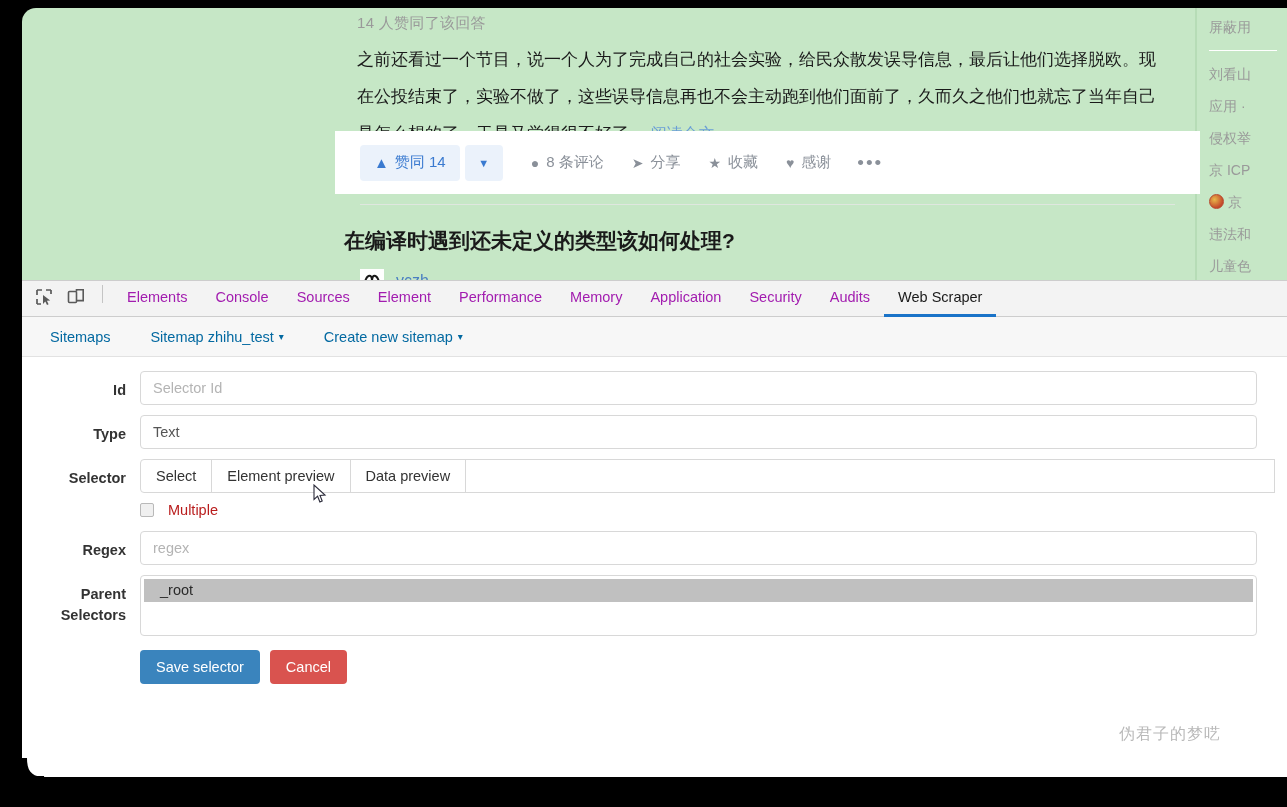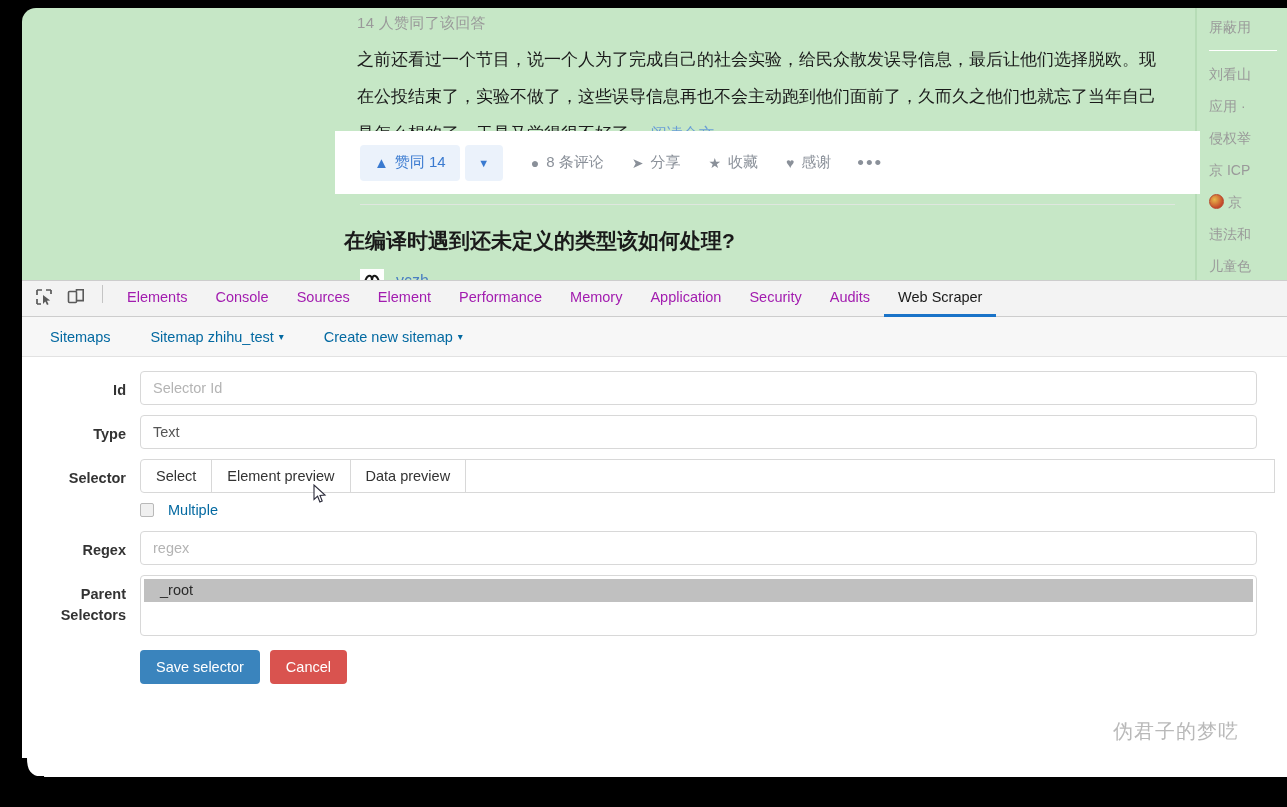--- a/index.html
+++ b/index.html
@@ -292,21 +292,21 @@
 
   .check-row { display: flex; align-items: center; padding: 9px 0 9px 0; }
   .cbox {
     width: 14px; height: 14px;
     border: 1px solid #b9b9b9;
     background: #f0f0f0;
     border-radius: 2px;
     cursor: pointer;
   }
   .check-label {
-    font-size: 14.5px; color: #0369a1;
+    font-size: 14.5px; color: #b91c1c;
     margin-left: 14px;
   }
 
   .f-multilist {
     width: 1117px;
     height: 61px;
     border: 1px solid #d8d8d8;
     border-radius: 4px;
     background: #fff;
     padding: 3px 3px;
@@ -337,23 +337,23 @@
   #cursor {
     position: absolute;
     left: 313px; top: 484px;
     width: 14px; height: 20px;
     pointer-events: none;
   }
 
   
   #watermark {
     position: absolute;
-    right: 48px; bottom: 32px;
+    right: 66px; bottom: 32px;
     color: #b9b9b9;
-    font-size: 20px;
+    font-size: 16px;
     letter-spacing: 1px;
     font-family: "DejaVu Sans", sans-serif;
   }
 
   
   .corner-mask {
     position:absolute; width:18px; height:18px; background:#000; pointer-events:none;
   }
 </style>
 </head>

